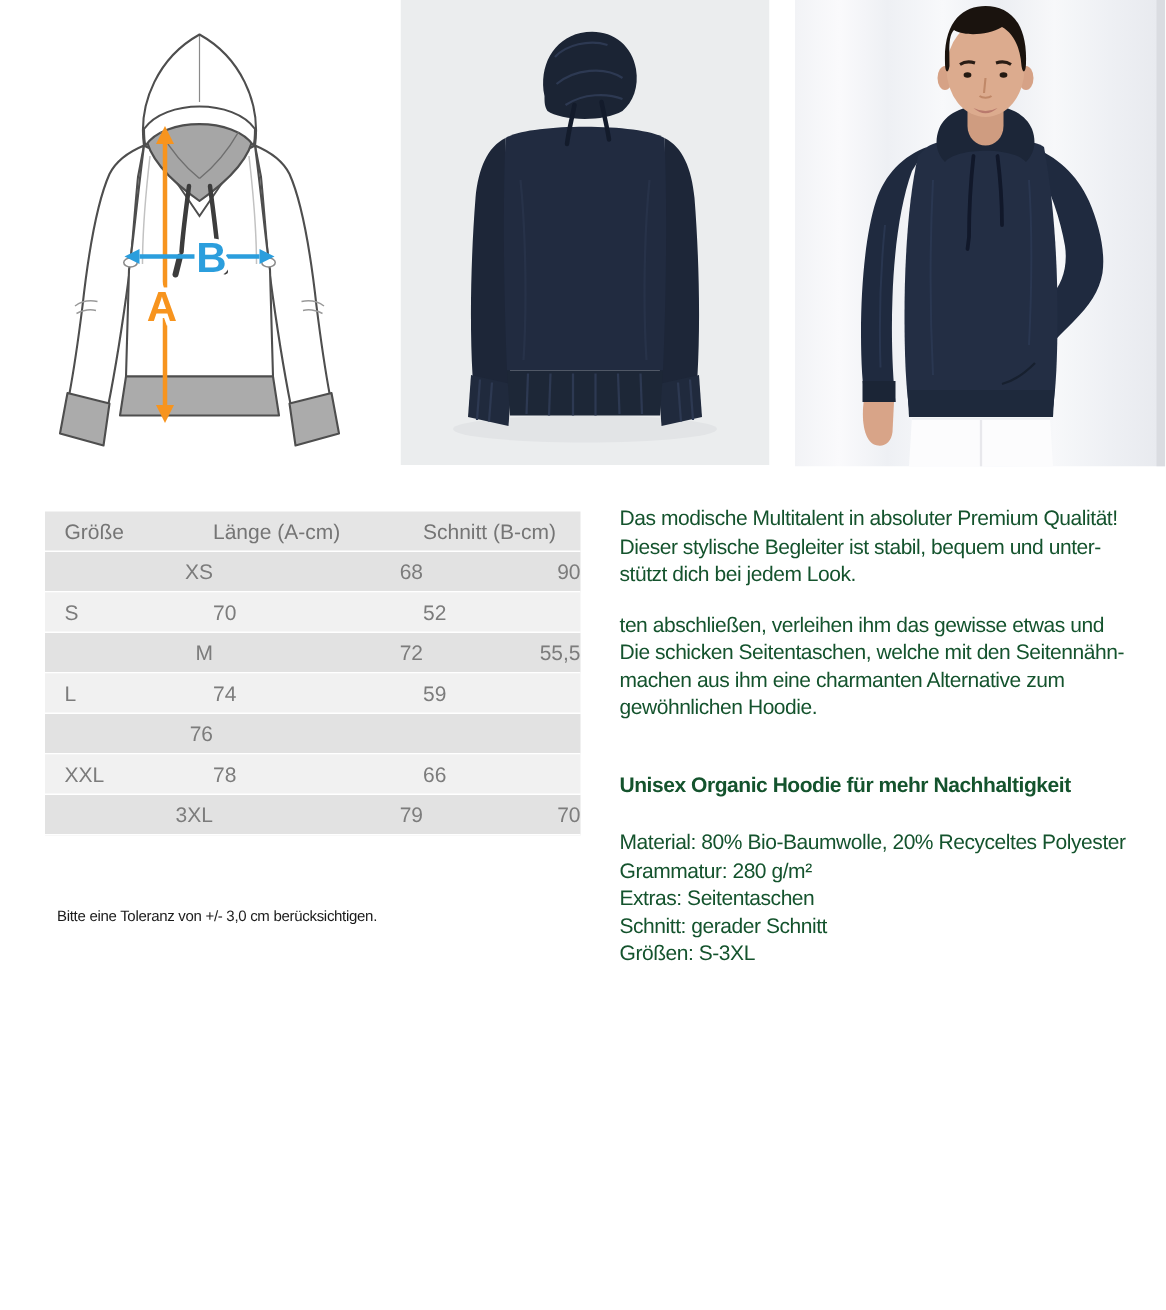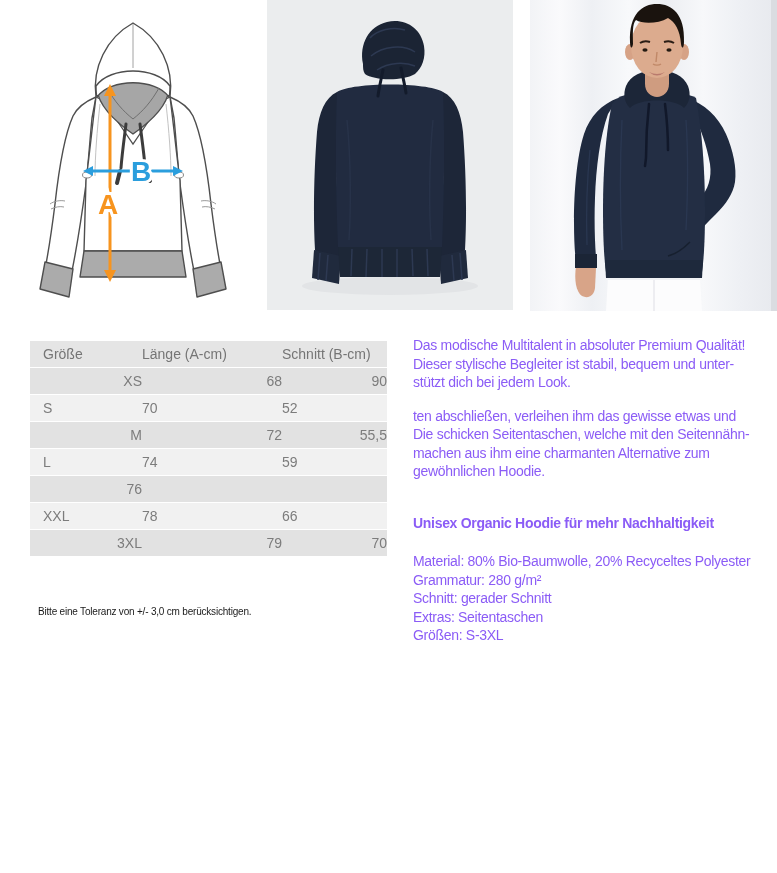--- a/index.html
+++ b/index.html
@@ -19,21 +19,21 @@
             height:26px;line-height:26px;font-size:14px;color:#7c7c7c;
             border-bottom:1px solid #ffffff;}
   .size-row>div{padding-left:0;}
   .size-row>div:first-child{padding-left:13px;}
   .size-row.header{background:#e5e5e5;color:#757575;}
   .size-row.dark{background:#e2e2e2;text-align:right;}
   .size-row.light{background:#f1f1f1;}
 
   
   .description{position:absolute;left:413px;top:336px;width:364px;
-               font-size:14px;line-height:18.5px;color:#8b5cf6;letter-spacing:-0.3px;}
+               font-size:14px;line-height:18.5px;color:#14532d;letter-spacing:-0.3px;}
   .description .line{white-space:nowrap;}
   .desc-p2{margin-top:15px;}
   .desc-heading{margin-top:33px;font-weight:bold;white-space:nowrap;}
   .desc-specs{margin-top:20px;}
 
   
   .note{position:absolute;left:38px;top:606px;font-size:10px;color:#1a1a1a;
         letter-spacing:-0.2px;white-space:nowrap;}
 </style>
 </head>
@@ -253,21 +253,21 @@
     <div class="desc-p2">
       <div class="line">ten abschließen, verleihen ihm das gewisse etwas und</div>
       <div class="line">Die schicken Seitentaschen, welche mit den Seitennähn-</div>
       <div class="line">machen aus ihm eine charmanten Alternative zum</div>
       <div class="line">gewöhnlichen Hoodie.</div>
     </div>
     <div class="desc-heading">Unisex Organic Hoodie für mehr Nachhaltigkeit</div>
     <div class="desc-specs">
       <div class="line">Material: 80% Bio-Baumwolle, 20% Recyceltes Polyester</div>
       <div class="line">Grammatur: 280 g/m²</div>
+      <div class="line">Extras: Seitentaschen</div>
       <div class="line">Schnitt: gerader Schnitt</div>
-      <div class="line">Extras: Seitentaschen</div>
       <div class="line">Größen: S-3XL</div>
     </div>
   </div>
 
   <div class="note">Bitte eine Toleranz von +/- 3,0 cm berücksichtigen.</div>
 
 </div>
 
 </body></html>

